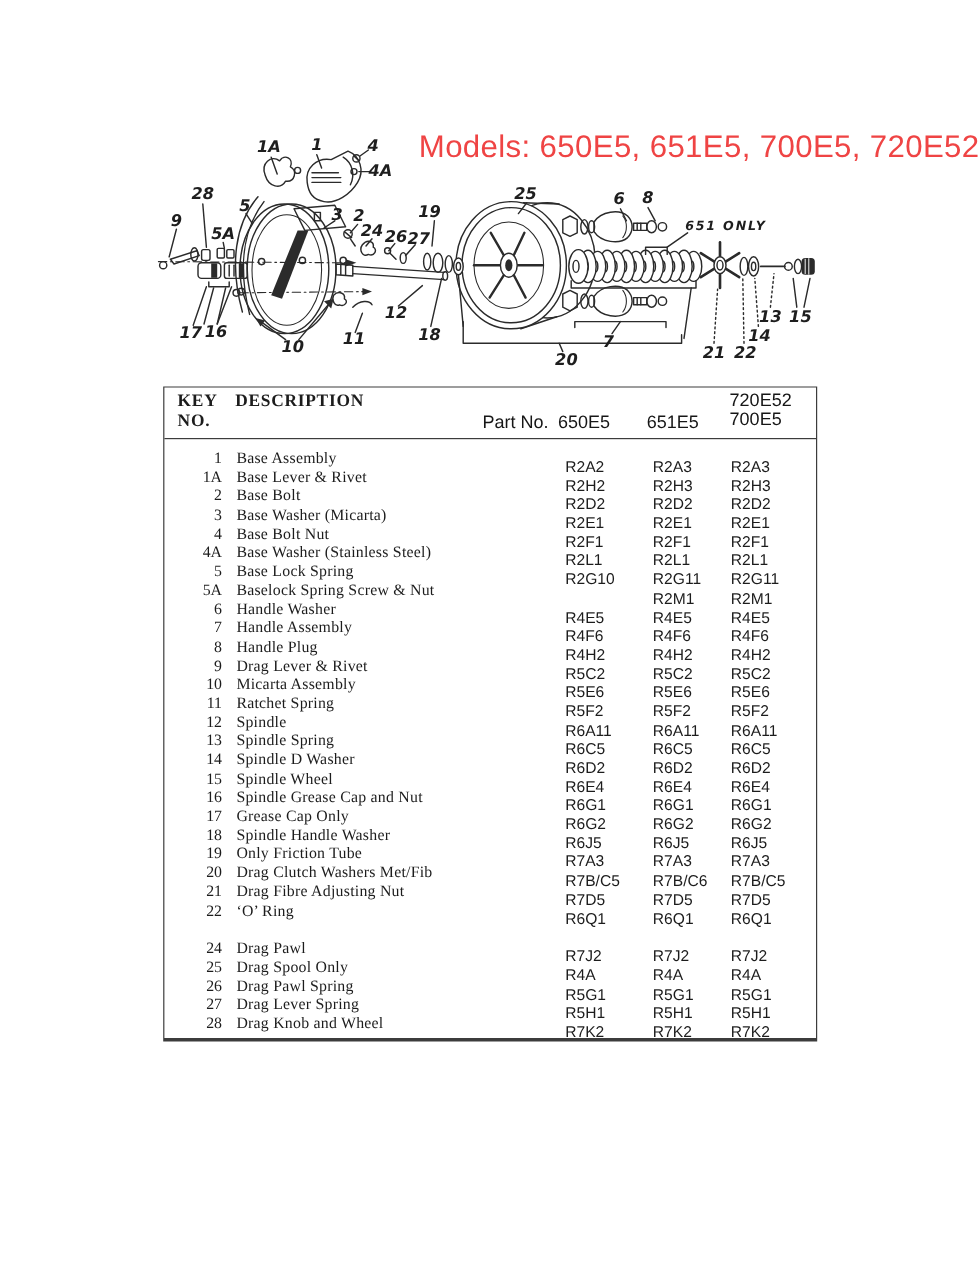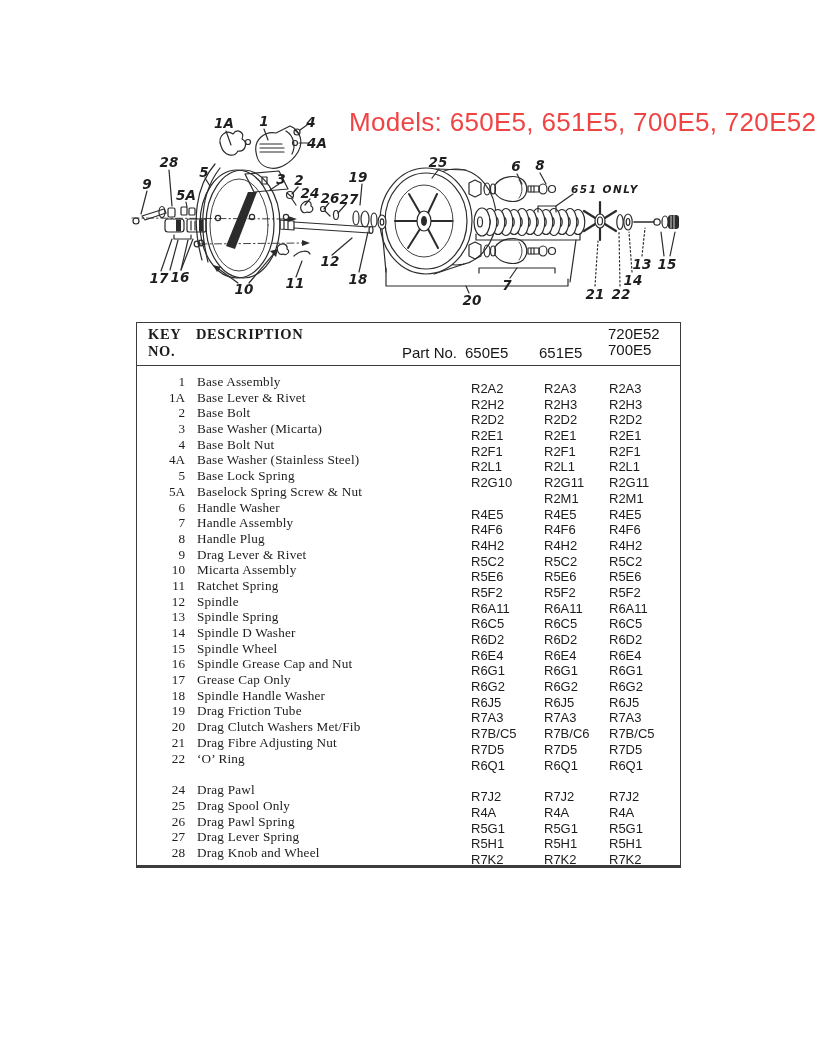--- a/index.html
+++ b/index.html
@@ -426,21 +426,21 @@
       </div>
       <div class="trow">
         <span class="key">18</span>
         <span class="desc">Spindle Handle Washer</span>
         <span class="part p1">R6J5</span>
         <span class="part p2">R6J5</span>
         <span class="part p3">R6J5</span>
       </div>
       <div class="trow">
         <span class="key">19</span>
-        <span class="desc">Drag Friction Tube</span>
+        <span class="desc">Only Friction Tube</span>
         <span class="part p1">R7A3</span>
         <span class="part p2">R7A3</span>
         <span class="part p3">R7A3</span>
       </div>
       <div class="trow">
         <span class="key">20</span>
         <span class="desc">Drag Clutch Washers Met/Fib</span>
         <span class="part p1">R7B/C5</span>
         <span class="part p2">R7B/C6</span>
         <span class="part p3">R7B/C5</span>

